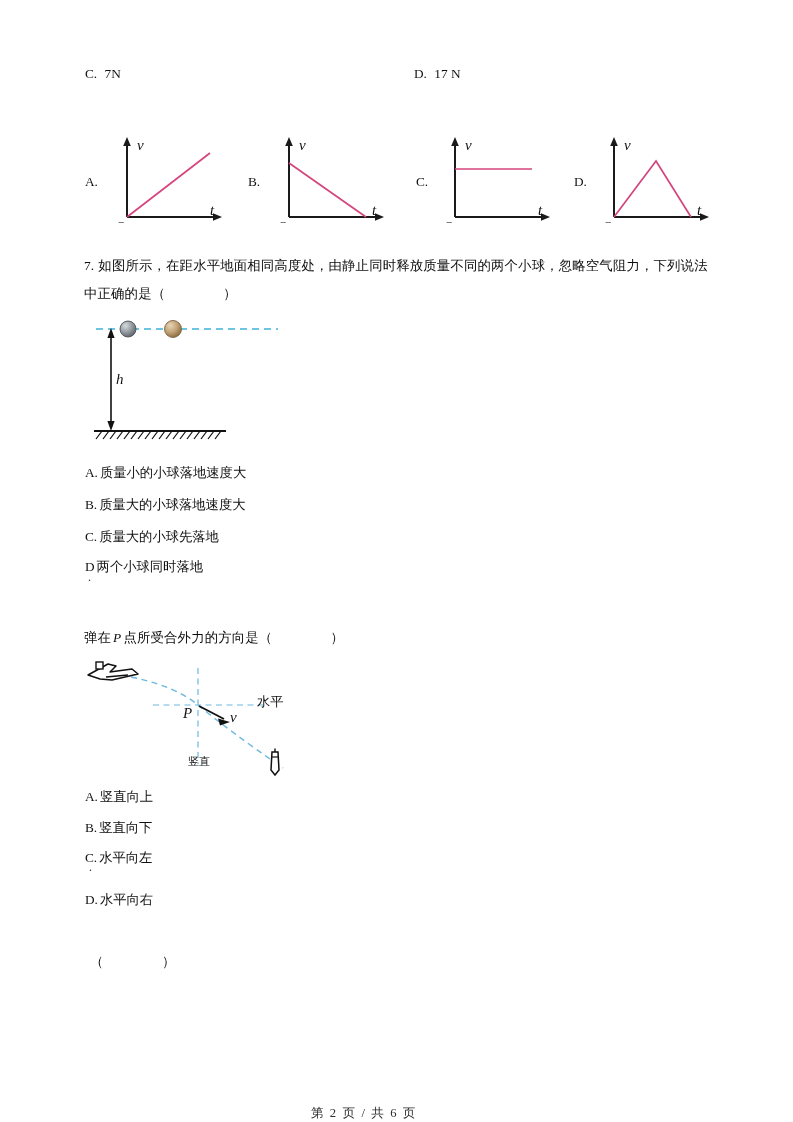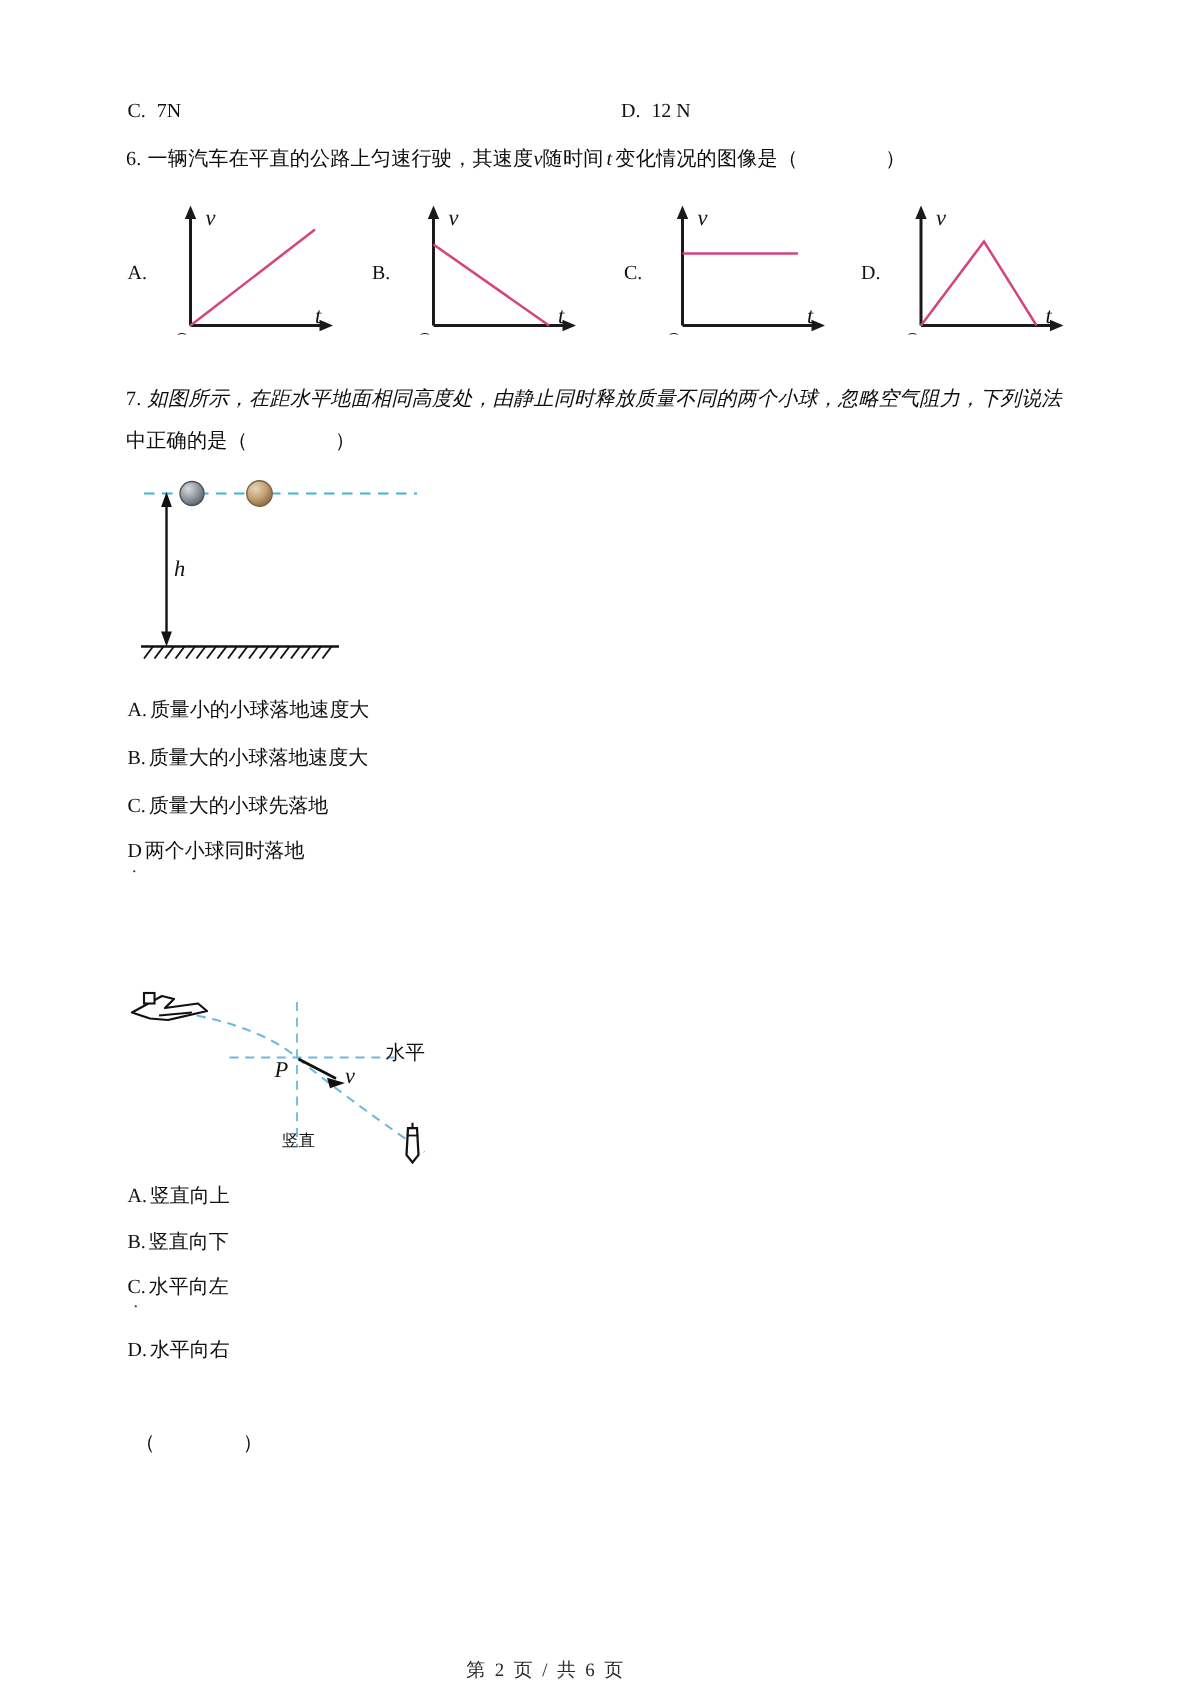--- a/index.html
+++ b/index.html
@@ -98,26 +98,23 @@
 <body>
 
 <div class="page">
 
   <div class="txt" style="left:69px; top:64px;">
     <span>C.</span>
     <span style="margin-left:4px;">7N</span>
   </div>
   <div class="txt" style="left:398px; top:64px;">
     <span>D.</span>
-    <span style="margin-left:4px;">12 N</span>
-  </div>
-
-  <div class="qline" style="left:68px; top:96px;">
-    <span>6.</span><span style="margin-left:4px;">一辆汽车在平直的公路上匀速行驶，其速度</span><span class="ital">v</span><span>随时间</span><span class="ital" style="margin:0 2px;">t</span><span>变化情况的图像是（</span><span style="margin-left:58px;" class="paren">）</span>
-  </div>
+    <span style="margin-left:4px;">17 N</span>
+  </div>
+
 
   <div class="glabel" style="left:69px; top:174px;">A.</div>
   <div class="graph" style="left:96px; top:131px;">
     <svg width="120" height="92" viewBox="0 0 120 92">
       <g>
         <line x1="15" y1="86" x2="15" y2="12" stroke="#1a1a1a" stroke-width="2"></line>
         <polygon points="15,6 11.2,15 18.8,15" fill="#1a1a1a"></polygon>
         <line x1="15" y1="86" x2="104" y2="86" stroke="#1a1a1a" stroke-width="2"></line>
         <polygon points="110,86 101,82.2 101,89.8" fill="#1a1a1a"></polygon>
       </g>
@@ -170,21 +167,21 @@
         <polygon points="110,86 101,82.2 101,89.8" fill="#1a1a1a"></polygon>
       </g>
       <polyline points="15,86 57,30 92,86" fill="none" stroke="#d4457e" stroke-width="1.7"></polyline>
       <text x="25" y="19" font-family="Liberation Serif, serif" font-style="italic" font-size="15" fill="#111">v</text>
       <text x="98" y="84" font-family="Liberation Serif, serif" font-style="italic" font-size="15" fill="#111">t</text>
       <text x="3" y="101" font-family="Liberation Serif, serif" font-style="italic" font-size="15" fill="#111">O</text>
     </svg>
   </div>
 
   <div class="qline" style="left:68px; top:256px;">
-    <span>7.</span><span style="margin-left:4px;font-style:italic;">如图所示，在距水平地面相同高度处，由静止同时释放质量不同的两个小球，忽略空气阻力，下列说法</span>
+    <span>7.</span><span style="margin-left:4px;">如图所示，在距水平地面相同高度处，由静止同时释放质量不同的两个小球，忽略空气阻力，下列说法</span>
   </div>
   <div class="qline" style="left:68px; top:284px;">
     <span>中正确的是（</span><span style="margin-left:58px;" class="paren">）</span>
   </div>
 
   <div class="fig7" style="left:70px; top:314px;">
     <svg width="200" height="132" viewBox="0 0 200 132">
 
       <line x1="10" y1="15" x2="192" y2="15" stroke="#3fb3d8" stroke-width="1.4" stroke-dasharray="7,5"></line>
 
@@ -239,20 +236,23 @@
     <span class="lbl">B.</span><span class="cn">质量大的小球落地速度大</span>
   </div>
   <div class="opt" style="left:69px; top:528px;">
     <span class="lbl">C.</span><span class="cn">质量大的小球先落地</span>
   </div>
   <div class="opt" style="left:69px; top:558px;">
     <span class="lbl">D</span><span class="cn">两个小球同时落地</span>
   </div>
   <div class="dot-mark" style="left:72px; top:570px;">.</div>
 
+  <div class="qline" style="left:68px; top:628px;">
+    <span>弹在</span><span class="ital" style="margin:0 2px;">P</span><span>点所受合外力的方向是（</span><span style="margin-left:58px;" class="paren">）</span>
+  </div>
 
   <div class="fig8" style="left:62px; top:656px;">
     <svg width="240" height="126" viewBox="0 0 240 126">
 
       <path d="M 22,16 Q 90,24 120,49 T 205,112" fill="none" stroke="#6cb9dd" stroke-width="1.4" stroke-dasharray="6,4.5"></path>
 
       <line x1="75" y1="49" x2="185" y2="49" stroke="#6cb9dd" stroke-width="1.2" stroke-dasharray="6,4.5"></line>
 
       <line x1="120" y1="12" x2="120" y2="108" stroke="#6cb9dd" stroke-width="1.2" stroke-dasharray="6,4.5"></line>
 

